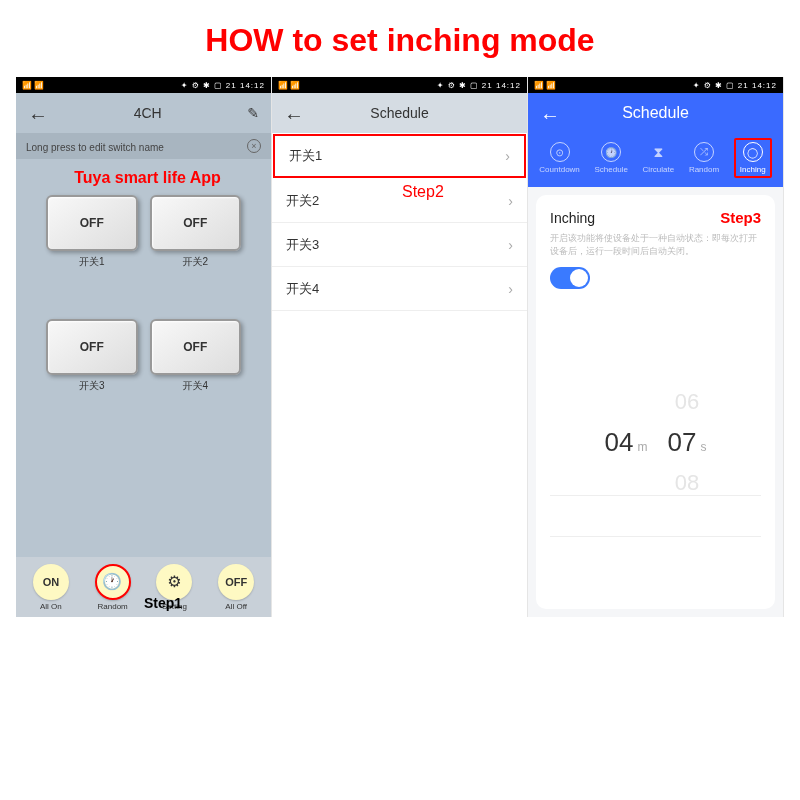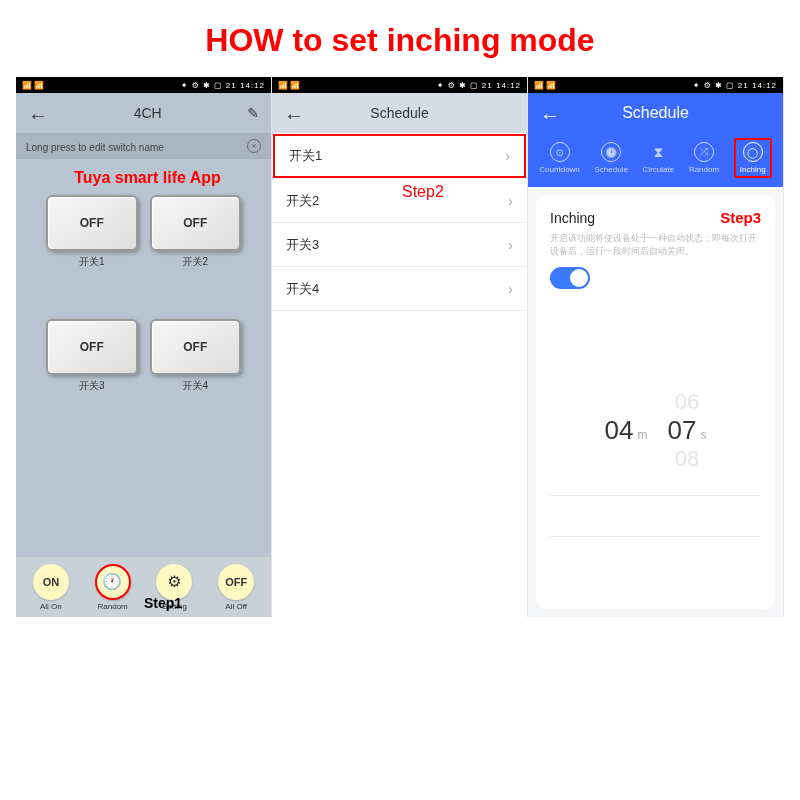--- a/index.html
+++ b/index.html
@@ -271,20 +271,21 @@
     display: flex;
     justify-content: center;
     align-items: center;
     gap: 20px;
     margin-top: 100px;
   }
   .picker-col {
     display: flex;
     flex-direction: column;
     align-items: center;
+    gap: 12px;
   }
   .picker-val {
     font-size: 26px;
     color: #333;
     display: flex;
     align-items: baseline;
     gap: 4px;
   }
   .picker-val .unit { font-size: 12px; color: #aaa; }
   .picker-fade { font-size: 22px; color: #e5e5e5; }

